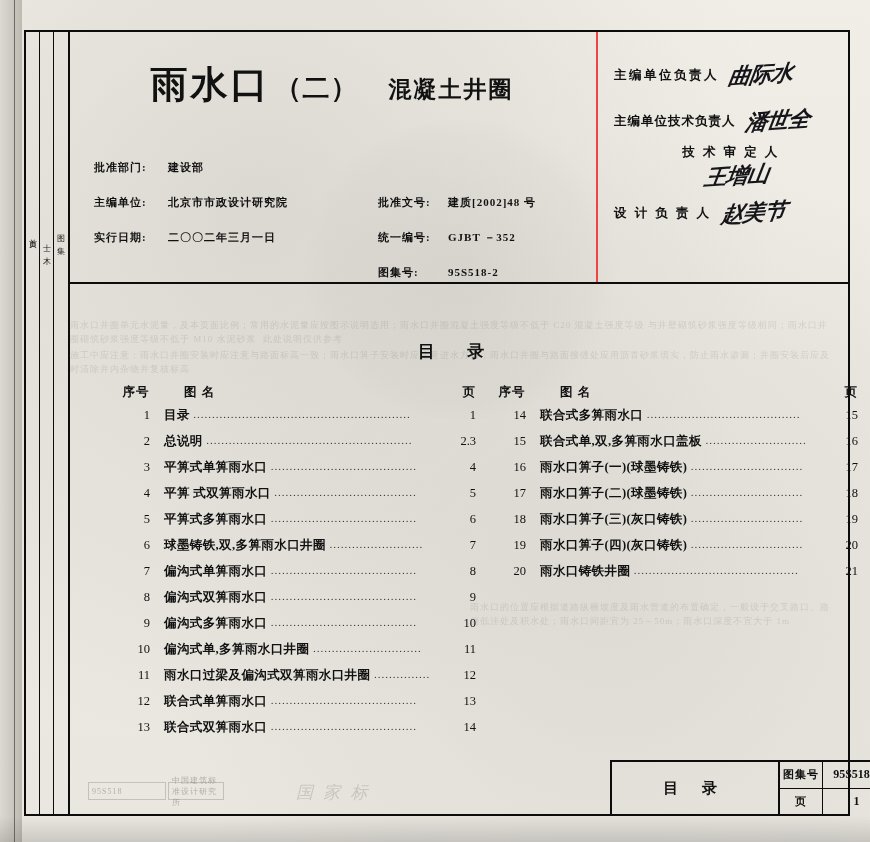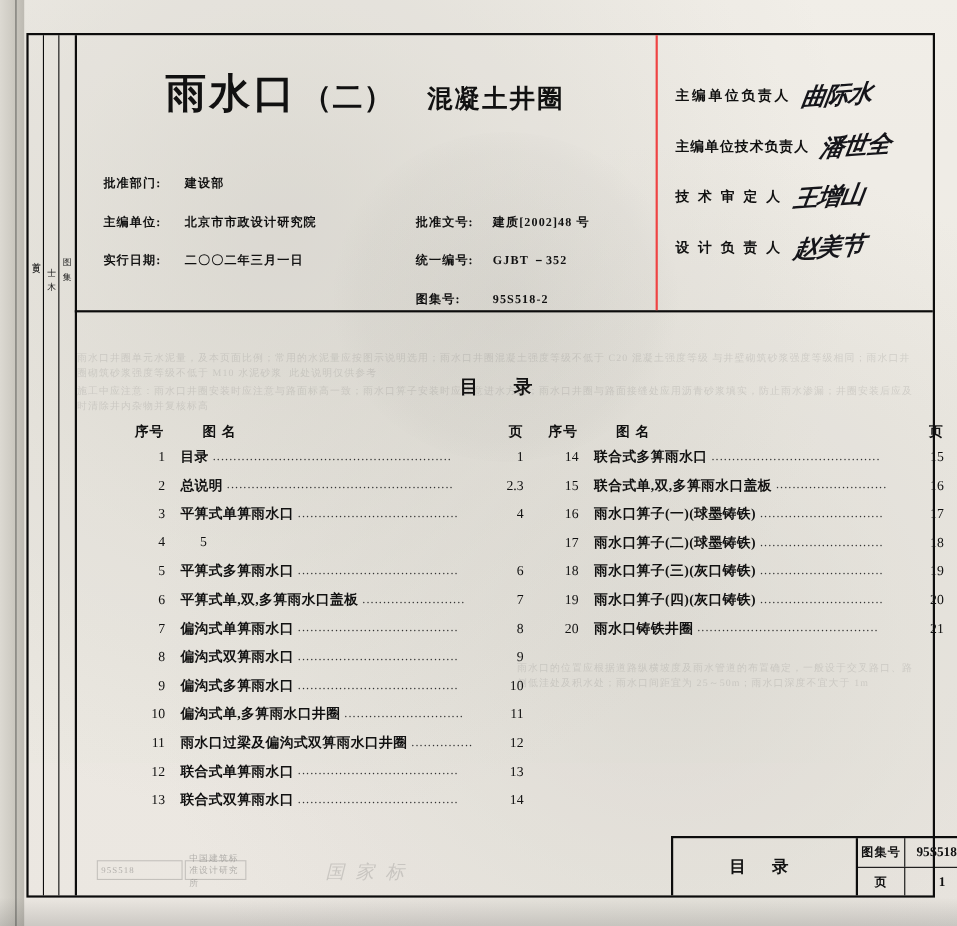--- a/index.html
+++ b/index.html
@@ -151,21 +151,21 @@
   .meta-row-wrap { position: relative; height: 35px; }
 
   .header-right {
     position: absolute;
     left: 528px; top: 0;
     right: 0; height: 100%;
   }
   .sig-row {
     position: relative;
     height: 46px;
-    margin-top: 32px;
+    margin-top: 20px;
     padding-left: 18px;
     display: flex;
     align-items: center;
   }
   .sig-label {
     font-size: 12.5px;
     font-weight: bold;
     letter-spacing: 2.5px;
     white-space: nowrap;
   }
@@ -388,21 +388,21 @@
 
       <div class="header-right">
         <div class="sig-row">
           <span class="sig-label">主编单位负责人</span>
           <span class="sig-hand">曲际水</span>
         </div>
         <div class="sig-row" style="margin-top:0;">
           <span class="sig-label" style="letter-spacing:1px;">主编单位技术负责人</span>
           <span class="sig-hand">潘世全</span>
         </div>
-        <div class="sig-row" style="margin-top:0;">
+        <div class="sig-row" style="margin-top:0;flex-direction:column;">
           <span class="sig-label">技 术 审 定 人</span>
           <span class="sig-hand">王增山</span>
         </div>
         <div class="sig-row" style="margin-top:0;">
           <span class="sig-label">设 计 负 责 人</span>
           <span class="sig-hand">赵美节</span>
         </div>
       </div>
     </div>
 
@@ -426,30 +426,31 @@
               <span class="c-name"><span>总说明</span> <span class="leader">.......................................................</span></span>
               <span class="c-pg">2.3</span>
             </div>
             <div class="toc-row">
               <span class="c-no">3</span>
               <span class="c-name"><span>平箅式单箅雨水口</span> <span class="leader">.......................................</span></span>
               <span class="c-pg">4</span>
             </div>
             <div class="toc-row">
               <span class="c-no">4</span>
+              <span class="c-name"><span>平箅 式双箅雨水口</span> <span class="leader">......................................</span></span>
               <span class="c-pg">5</span>
             </div>
             <div class="toc-row">
               <span class="c-no">5</span>
               <span class="c-name"><span>平箅式多箅雨水口</span> <span class="leader">.......................................</span></span>
               <span class="c-pg">6</span>
             </div>
             <div class="toc-row">
               <span class="c-no">6</span>
-              <span class="c-name"><span>平箅式单,双,多箅雨水口盖板</span> <span class="leader">.........................</span></span>
+              <span class="c-name"><span>球墨铸铁,双,多箅雨水口井圈</span> <span class="leader">.........................</span></span>
               <span class="c-pg">7</span>
             </div>
             <div class="toc-row">
               <span class="c-no">7</span>
               <span class="c-name"><span>偏沟式单箅雨水口</span> <span class="leader">.......................................</span></span>
               <span class="c-pg">8</span>
             </div>
             <div class="toc-row">
               <span class="c-no">8</span>
               <span class="c-name"><span>偏沟式双箅雨水口</span> <span class="leader">.......................................</span></span>

